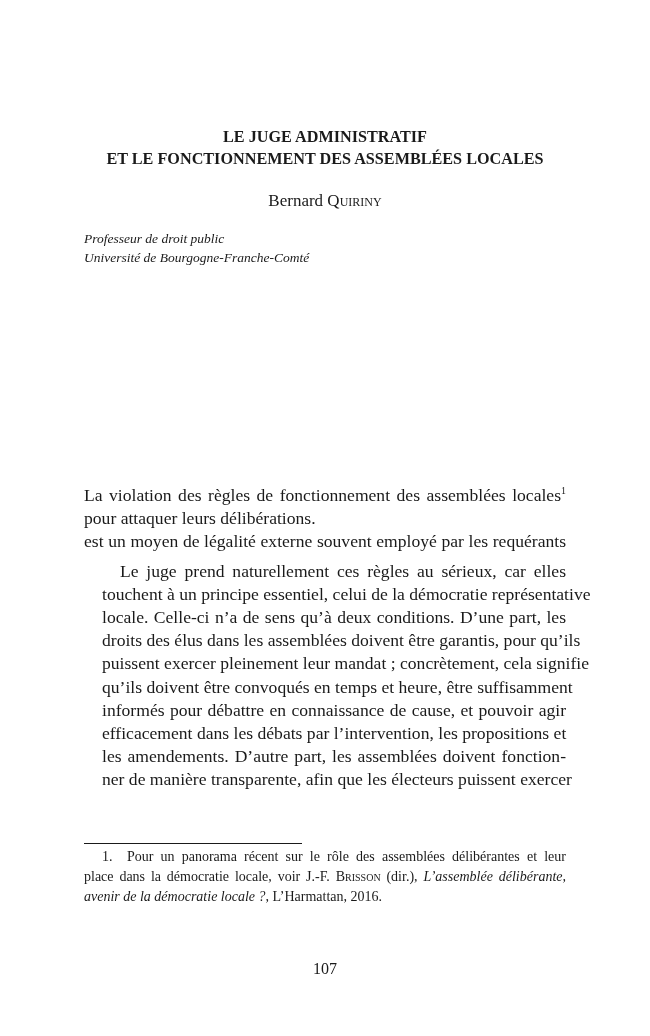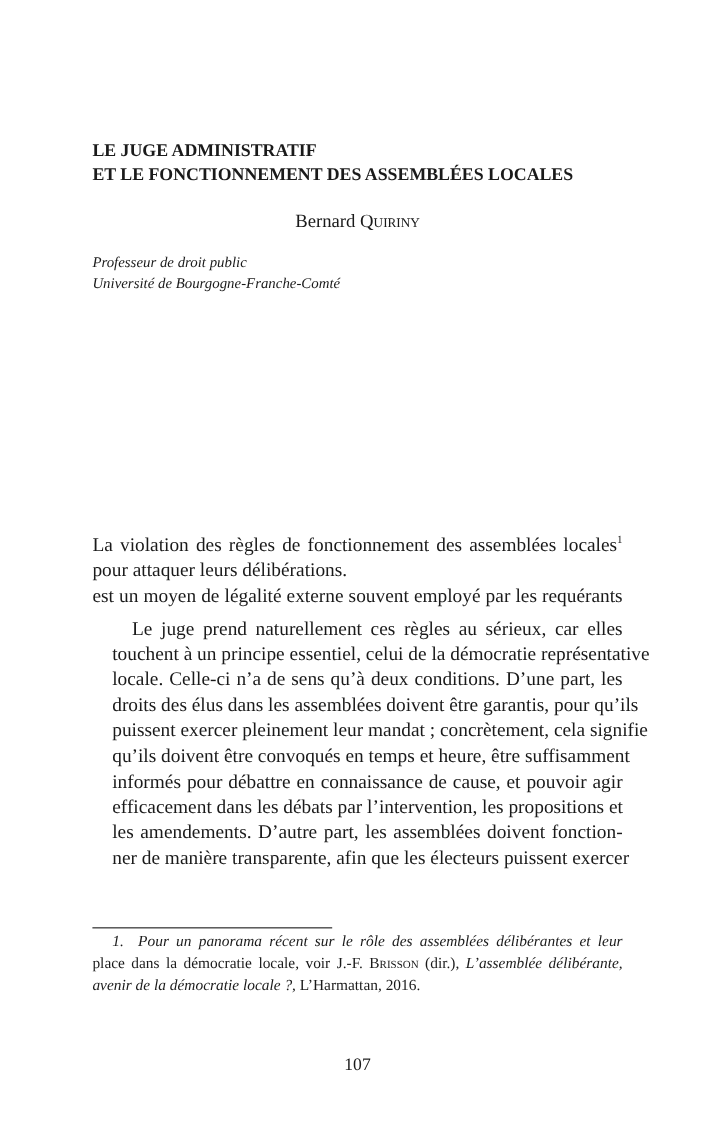--- a/index.html
+++ b/index.html
@@ -1,36 +1,36 @@
 <!DOCTYPE html>
 <html><head>
 <meta charset="utf-8">
 <style>
   html, body { margin: 0; padding: 0; background: #ffffff; }
   body { width: 650px; height: 1036px; position: relative; overflow: hidden;
          font-family: "Liberation Serif", "DejaVu Serif", serif; color: #1a1a1a; }
   .page { position: absolute; left: 84px; width: 482px; top: 0; }
-  .title { position: absolute; left: 0; width: 482px; top: 126px; text-align: left;
+  .title { position: absolute; left: 0; width: 482px; top: 126px; text-align: center;
            font-weight: bold; font-size: 16.2px; line-height: 22px; letter-spacing: 0; }
   .title div { white-space: nowrap; }
   .author { position: absolute; left: 0; width: 482px; top: 191px; text-align: center;
             font-size: 17px; line-height: 20px; }
   .sc { font-variant: small-caps; }
   .affil { position: absolute; left: 0; width: 482px; top: 229px; text-align: left;
            font-style: italic; font-size: 13.5px; line-height: 19px; }
   .body { position: absolute; left: 0; width: 482px; top: 484px; font-size: 17.6px;
           line-height: 23.2px; text-align: justify; }
   .body p { margin: 0; }
   .body p + p { margin-top: 6px; text-indent: 18px; }
   .line { display: block; text-align: justify; text-align-last: justify; white-space: nowrap; }
   .line.last { text-align-last: left; }
   sup { font-size: 10px; line-height: 0; vertical-align: 7px; }
   .rule { position: absolute; left: 0; top: 843px; width: 218px; height: 0; border-top: 1px solid #1a1a1a; }
   .fn { position: absolute; left: 0; width: 482px; top: 847px; font-size: 14px; line-height: 20px; }
-  .fn .line:first-child { padding-left: 18px; font-style: italic; }
+  .fn .line:first-child { padding-left: 18px; }
   .pageno { position: absolute; left: 0; width: 482px; top: 932px; text-align: center; font-size: 16px; margin-top: 28px; }
   .fn i { font-style: italic; }
 </style>
 </head>
 <body>
 
 <div class="page">
 
   <div class="title">
     <div>LE JUGE ADMINISTRATIF</div>

